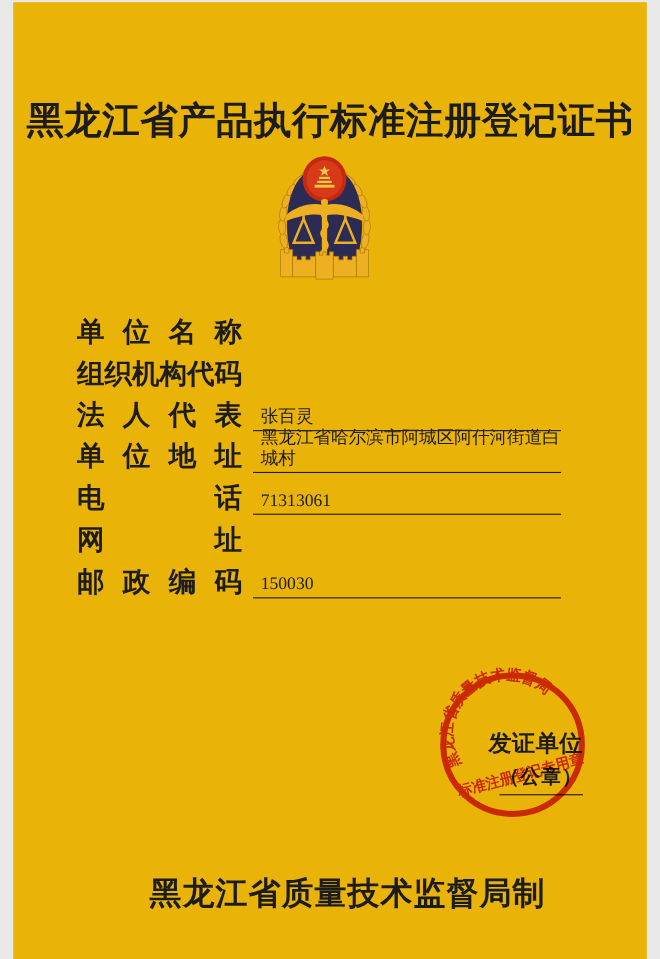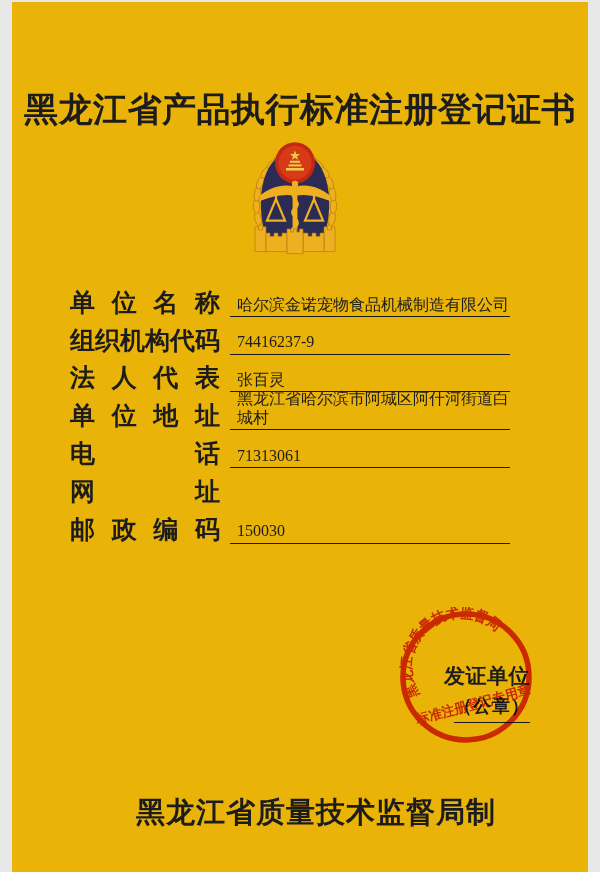--- a/index.html
+++ b/index.html
@@ -153,32 +153,30 @@
   </div>
 
   <div class="form">
     <div class="form-row">
       <div class="form-label char-justify">
           <span>单</span>
           <span>位</span>
           <span>名</span>
           <span>称</span>
         </div>
-      <div class="form-value">哈尔滨金诺宠物食品机械制造有限公司</div>
     </div>
     <div class="form-row">
       <div class="form-label char-justify">
           <span>组</span>
           <span>织</span>
           <span>机</span>
           <span>构</span>
           <span>代</span>
           <span>码</span>
         </div>
-      <div class="form-value">74416237-9</div>
     </div>
     <div class="form-row">
       <div class="form-label char-justify">
           <span>法</span>
           <span>人</span>
           <span>代</span>
           <span>表</span>
         </div>
       <div class="form-value">张百灵</div>
     </div>

